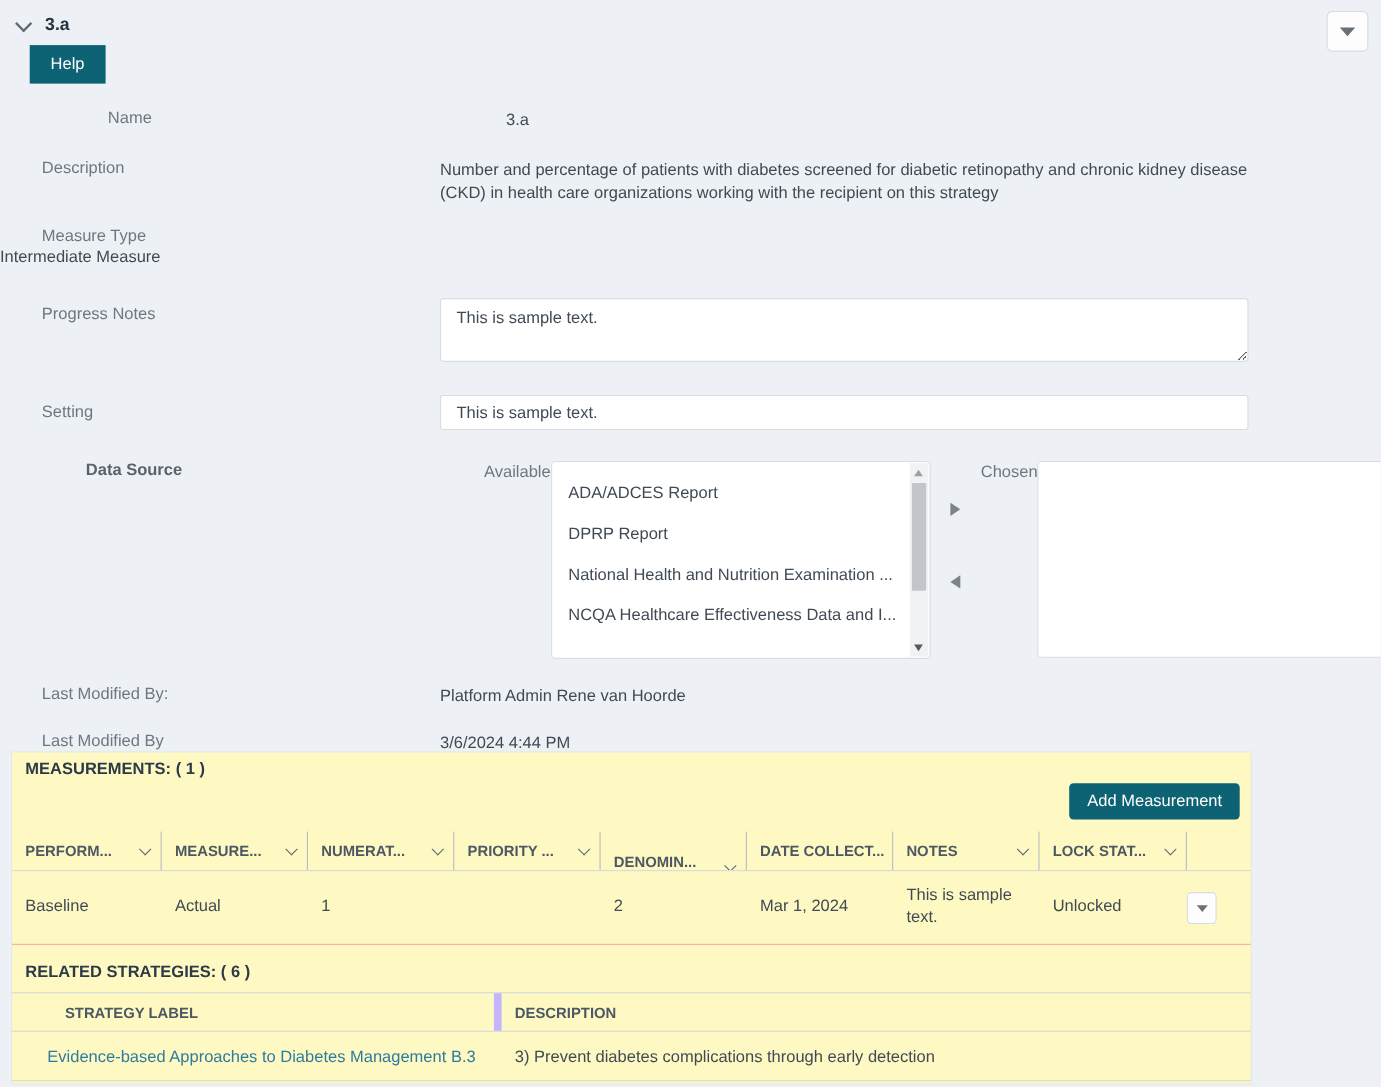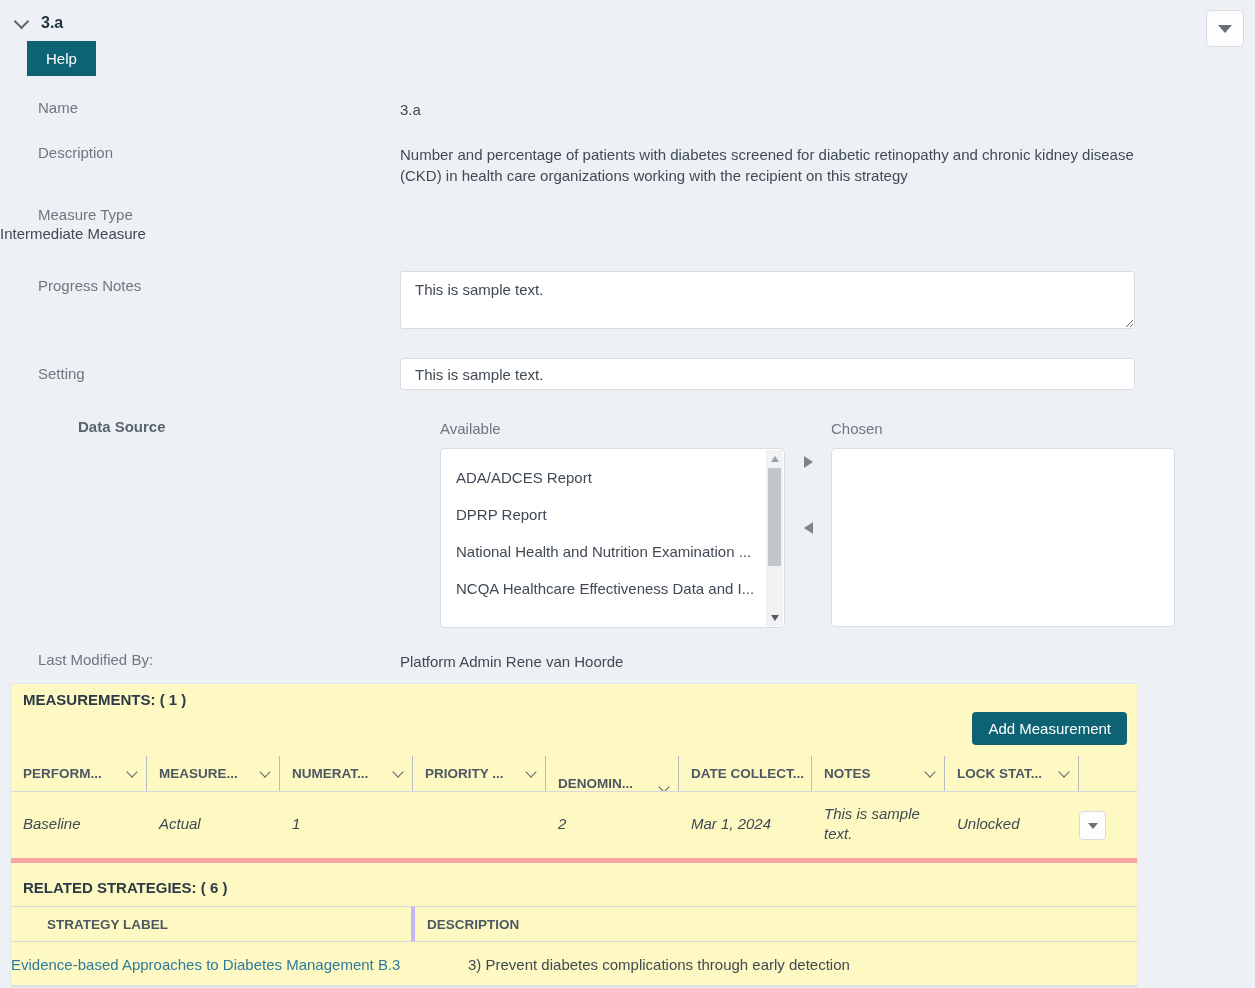--- a/index.html
+++ b/index.html
@@ -44,21 +44,21 @@
   
   .form { margin-top: 0; }
   .form-row { display: flex; align-items: flex-start; }
   .form-label {
     width: 400px; box-sizing: border-box; padding-left: 38px;
     color: #6d7780; flex: none;
   }
   .form-label.bold { font-weight: bold; color: #59636d; }
   .form-value { width: 735px; color: #404a54; line-height: 21px; }
 
-  .row-name { margin-top: 23px; }
+  .row-name { margin-top: 23px; justify-content: center; }
   .row-desc { margin-top: 24px; }
   .row-type { margin-top: 20px; flex-direction: column; }
   .row-notes { margin-top: 27px; }
   .row-setting { margin-top: 24px; }
   .row-source { margin-top: 28px; padding-left: 40px; }
   .row-lmb1 { margin-top: 23px; }
   .row-lmb2 { margin-top: 22px; }
 
   textarea.sample {
     width: 735px; height: 58px; box-sizing: border-box; resize: vertical;
@@ -68,21 +68,21 @@
   }
   input.sample {
     width: 735px; height: 32px; box-sizing: border-box;
     border: 1px solid #d9dde2; border-radius: 3px; padding: 0 14px;
     font-family: inherit; font-size: 15px; color: #404a54; outline: none;
     background: #fff;
   }
 
   
   .dual { display: flex; width: 735px; }
-  .dual-col { display: flex; flex-direction: column; }
+  .dual-col { display: flex; flex-direction: row; }
   .mini-label { color: #6d7780; margin-bottom: 9px; }
   .listbox {
     position: relative; width: 345px; height: 180px; background: #fff;
     border: 1px solid #d9dde2; border-radius: 4px; box-sizing: border-box;
     overflow: hidden;
   }
   .listbox .opts { padding: 10px 0; }
   .listbox .opt { padding: 8px 15px; cursor: pointer; white-space: nowrap; }
   .sbar {
     position: absolute; top: 1px; right: 1px; bottom: 1px; width: 17px;
@@ -132,21 +132,21 @@
     justify-content: space-between; padding: 0 10px 0 12px;
     border-right: 1px solid #b7bcc1; font-weight: bold; font-size: 13.5px;
     color: #4c5863; cursor: pointer; overflow: hidden; white-space: nowrap;
   }
   .mh-actions { border-right: none; }
   .mh .chev-sm {
     width: 7px; height: 7px; flex: none; margin-left: 6px;
     border-right: 1.5px solid #5d6770; border-bottom: 1.5px solid #5d6770;
     transform: rotate(45deg); margin-top: -3px;
   }
-  .mrow { display: flex; min-height: 66px; border-bottom: 5px solid #fca5a5; font-style: italic; }
+  .mrow { display: flex; min-height: 66px; border-bottom: 1px solid #fca5a5; }
   .mc {
     box-sizing: border-box; padding: 22px 10px 0 12px; font-size: 15px;
     color: #404a54; line-height: 20px;
   }
   .mc.notes-cell { padding-top: 12px; }
   .c0{width:136px;} .c1{width:133px;} .c2{width:133px;} .c3{width:133px;}
   .c4{width:133px;align-items:flex-end;} .c5{width:133px;} .c6{width:133px;} .c7{width:134px;}
   .c8{width:56px; flex:none;}
   .row-menu-btn {
     margin-top: 19px; width: 25px; height: 27px; background: #fdfdfd;
@@ -164,25 +164,25 @@
     padding: 16px 12px 10px 12px; font-weight: bold; font-size: 15px; color: #2c3a47;
   }
   .stable-head {
     display: flex; height: 34px; border-top: 1px solid #d4d9dd;
     border-bottom: 1px solid #d4d9dd;
   }
   .sh {
     box-sizing: border-box; display: flex; align-items: center;
     font-weight: bold; font-size: 13.5px; color: #4c5863;
   }
-  .sh1 { width: 404px; padding-left: 36px; border-right: 4px solid #c4b5fd; }
+  .sh1 { width: 445px; padding-left: 48px; border-right: 7px solid #c4b5fd; }
   .sh2 { flex: 1; padding-left: 12px; }
   .srow { display: flex; height: 44px; border-bottom: 1px solid #d4d9dd; }
   .sc { box-sizing: border-box; display: flex; align-items: center; font-size: 15px; }
-  .sc1 { width: 445px; }
+  .sc1 { width: 445px; padding-left: 32px; }
   .sc2 { flex: 1; padding-left: 12px; color: #404a54; }
   a.strat-link { color: #2d7b9e; text-decoration: none; cursor: pointer; }
 </style>
 </head>
 <body>
 
 <div class="app">
 
   
   <div class="top-bar">

